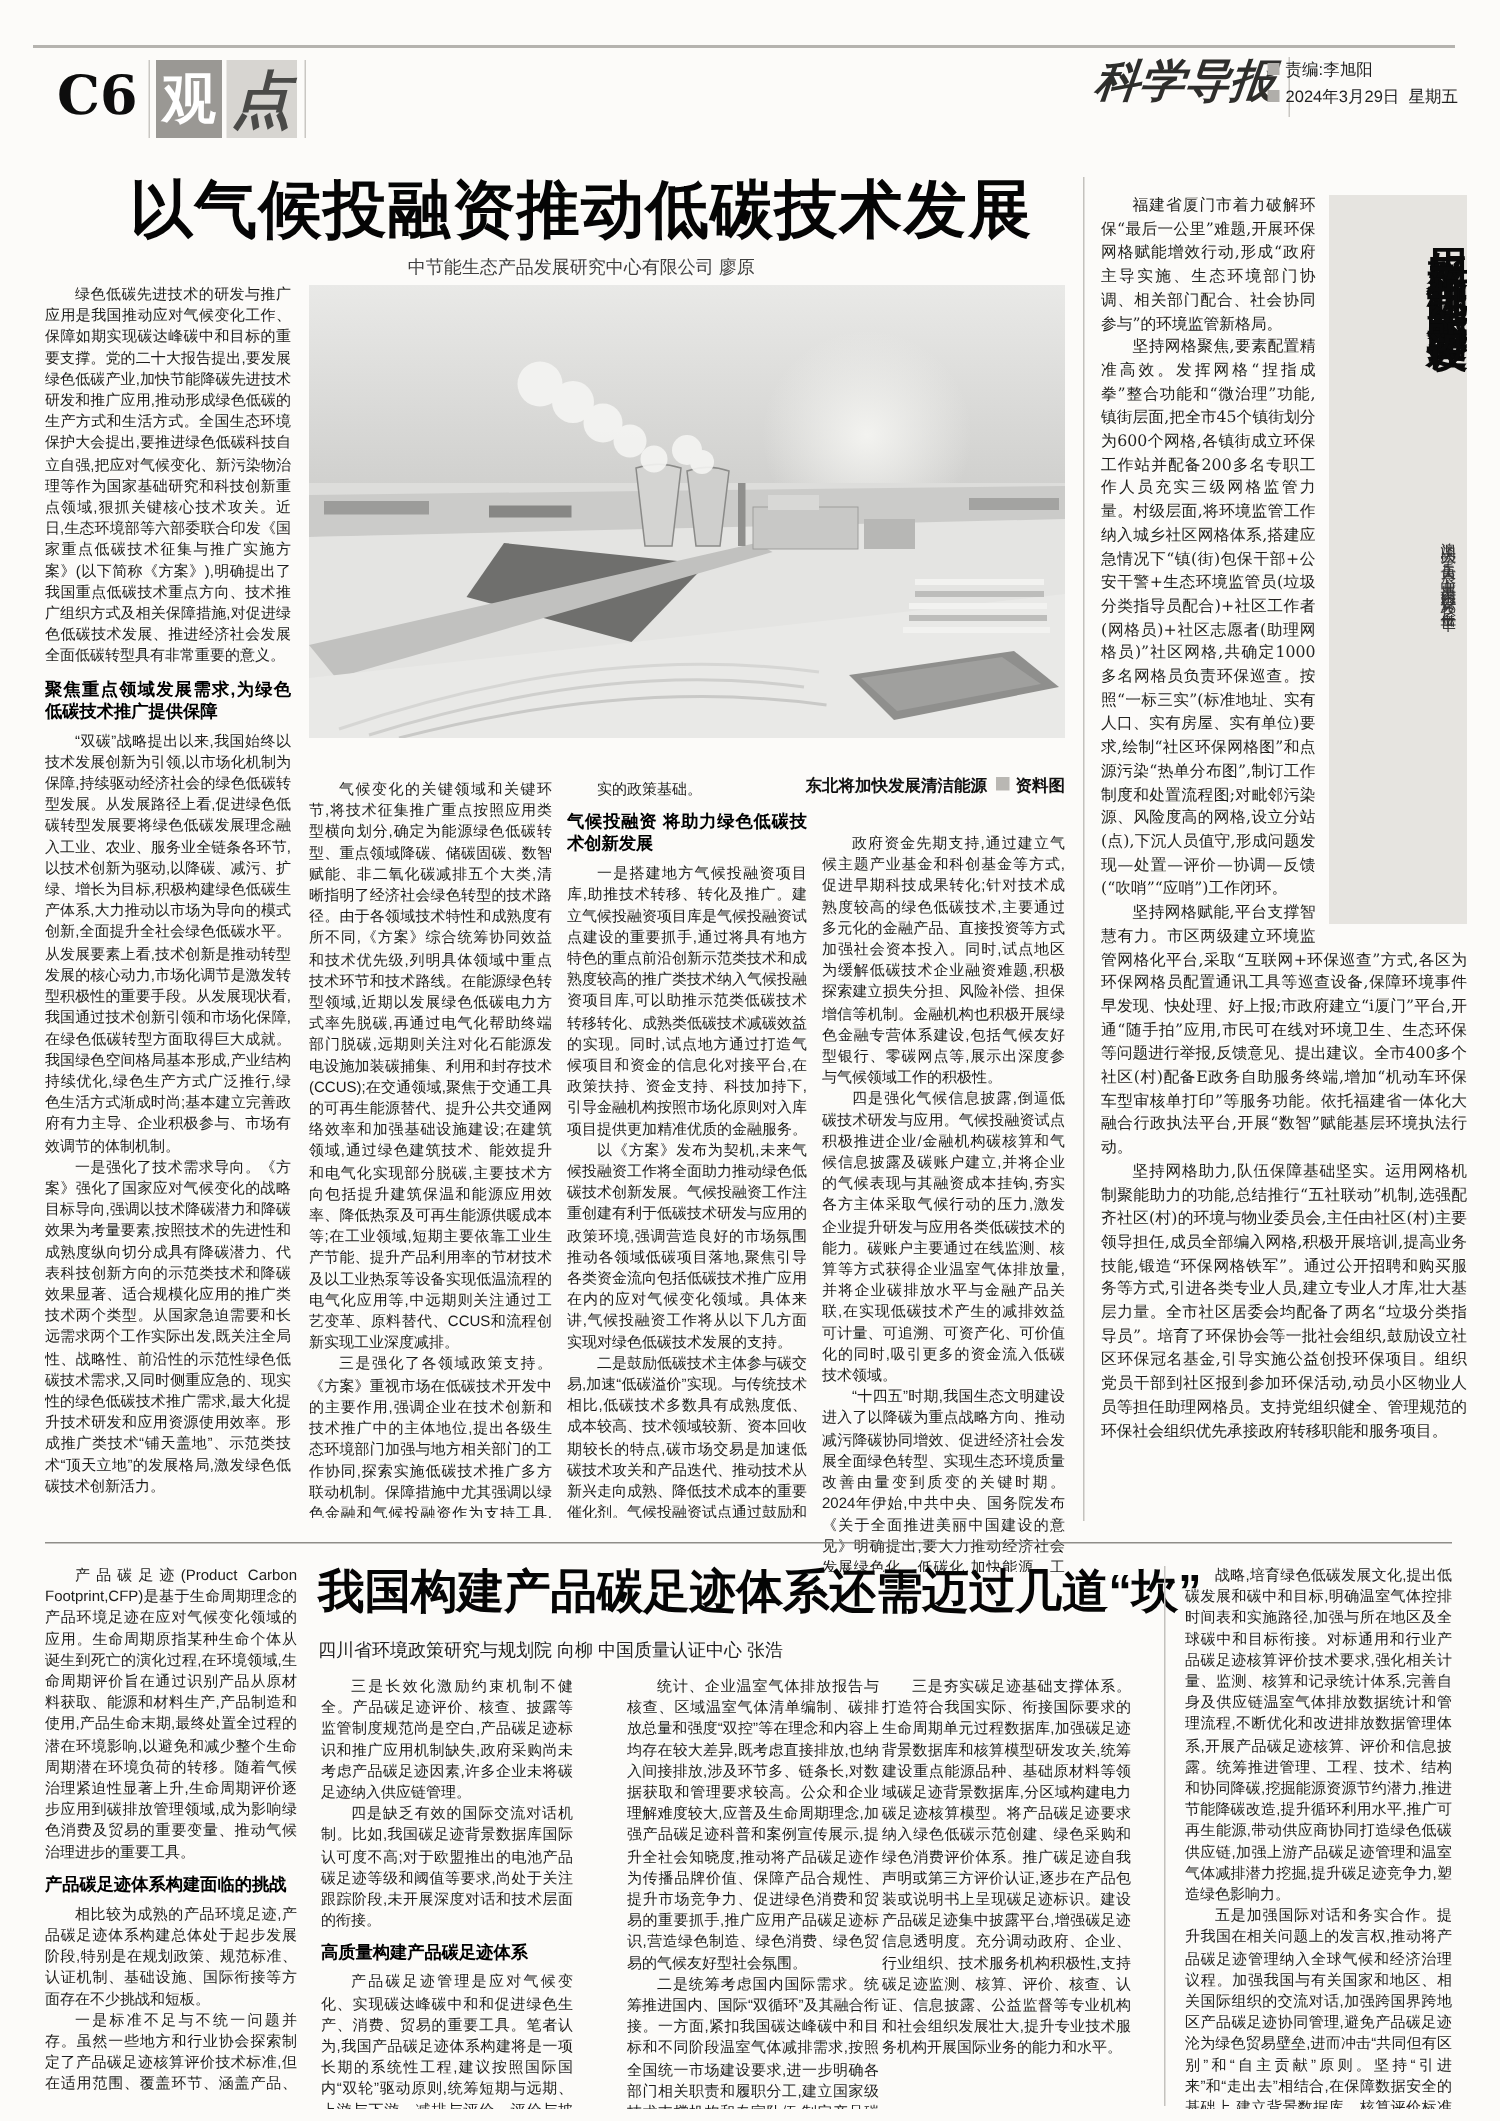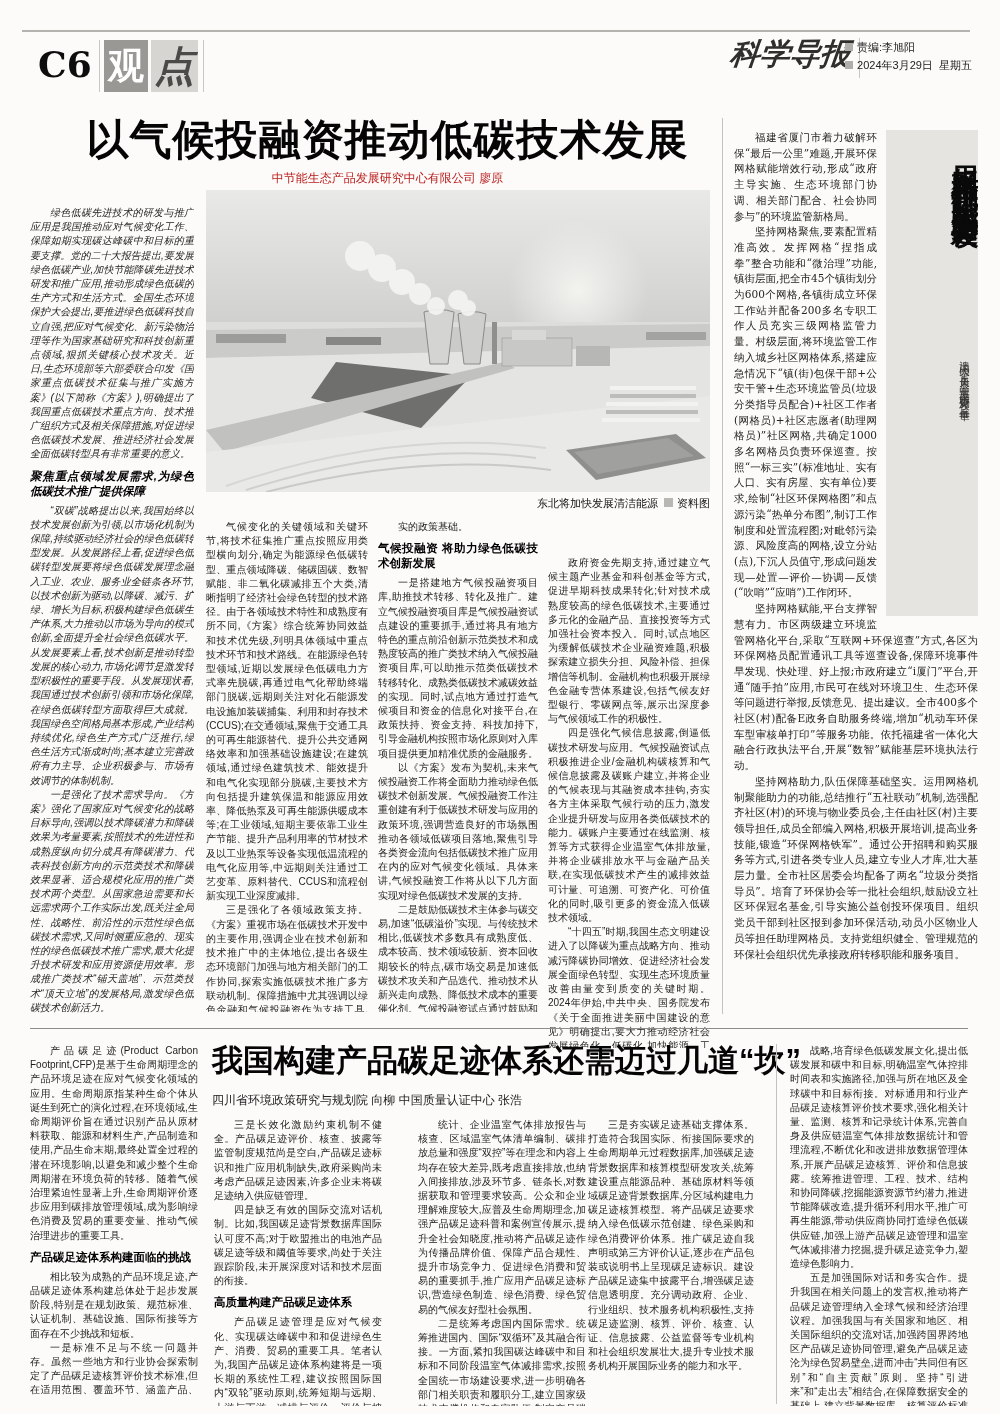--- a/index.html
+++ b/index.html
@@ -16,32 +16,32 @@
           color:#4a4a48;font-family:"DejaVu Serif",serif;font-style:italic;font-weight:bold;
           font-size:40px;display:flex;align-items:center;justify-content:center;}
   .masthead{position:absolute;right:150px;top:34px;font-family:"DejaVu Serif",serif;
             font-style:italic;font-weight:bold;font-size:30px;color:#2e2e2c;transform:skewX(-6deg);}
   .issue{position:absolute;right:28px;top:38px;font-size:11px;line-height:18px;color:#222;}
   .issue .sq{display:inline-block;width:8px;height:8px;background:#b0aeaa;margin-right:4px;}
   .issue-divider{position:absolute;right:140px;top:38px;width:1px;height:40px;background:#c9c7c3;}
   
   .a1-headline{position:absolute;left:60px;top:112px;width:655px;text-align:center;
                font-size:42px;font-weight:900;letter-spacing:1px;color:#050505;white-space:nowrap;}
-  .a1-byline{position:absolute;left:60px;top:170px;width:655px;text-align:center;font-size:12px;color:#b91c1c;}
+  .a1-byline{position:absolute;left:60px;top:170px;width:655px;text-align:center;font-size:12px;color:#404040;}
   .colbody{position:absolute;overflow:hidden;font-size:10px;line-height:14.2px;text-align:justify;color:#1d1d1b;}
   .colbody p{margin:0;text-indent:2em;}
   .colbody h3{margin:7px 0 5px;font-size:11.5px;line-height:15px;font-weight:bold;text-indent:0;color:#000;}
-  .a1c1{left:30px;top:206px;width:164px;height:822px;font-style:italic;}
+  .a1c1{left:30px;top:190px;width:164px;height:822px;}
   .a1c2{left:206px;top:520px;width:162px;height:492px;}
   .a1c3{left:378px;top:520px;width:160px;height:492px;}
   .a1c4{left:548px;top:520px;width:162px;height:492px;margin-top:36px;}
   .photo{position:absolute;left:206px;top:190px;width:504px;height:302px;background:#dcdcda;}
   .photo svg{display:block;}
-  .caption{position:absolute;left:206px;top:496px;width:504px;text-align:right;
-           font-size:11px;font-weight:normal;color:#111;}
+  .caption{position:absolute;left:206px;top:516px;width:504px;text-align:right;
+           font-size:11px;font-weight:bold;color:#111;}
   .caption .sq{display:inline-block;width:9px;height:9px;background:#b9b7b3;margin:0 4px 0 6px;}
   
   .rule-main-right{position:absolute;left:722px;top:118px;width:1px;height:896px;background:#c4c2be;}
   .a2-body{position:absolute;left:734px;top:130px;width:244px;height:884px;overflow:hidden;
            font-family:"DejaVu Serif",serif;font-size:10.5px;line-height:15.7px;text-align:justify;color:#23231f;}
   .a2-body p{margin:0;text-indent:2em;}
   .a2-box{float:right;width:92px;height:486px;margin:0 0 8px 9px;background:#e6e4e0;
           writing-mode:vertical-rl;display:flex;flex-direction:row;justify-content:flex-start;
           padding:14px 6px;box-sizing:border-box;}
   .a2-head{font-family:"Liberation Sans",sans-serif;font-size:27px;font-weight:700;

